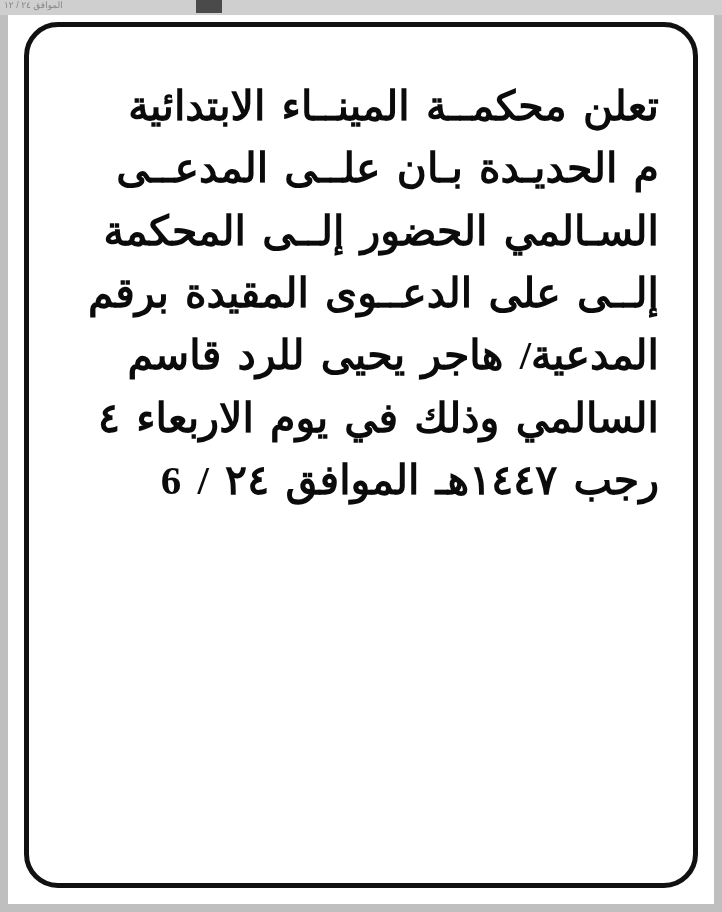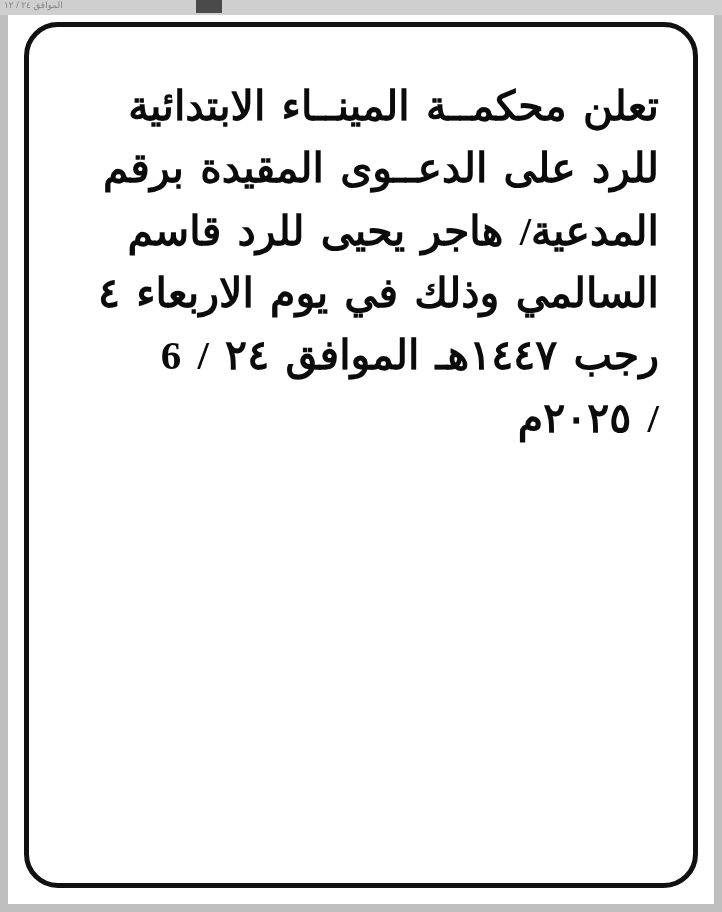--- a/index.html
+++ b/index.html
@@ -112,21 +112,22 @@
   <div class="page-inner-white"></div>
 
   <div class="scan-header">
     <span class="strip-text">الموافق ٢٤ / ١٢</span>
     <span class="strip-dark"></span>
   </div>
 
   <div class="notice-box">
     <div class="notice-body">
       <span class="line">تعلن محكمــة المينــاء الابتدائية</span>
-      <span class="line">للرد على الدعــوى المقيدة برقم</span>
+      <span class="line">م الحديـدة بـان علــى المدعــى</span>
+      <span class="line">السـالمي الحضور إلــى المحكمة</span>
+      <span class="line">إلــى على الدعــوى المقيدة برقم</span>
       <span class="line">المدعية/ هاجر يحيى للرد قاسم</span>
       <span class="line">السالمي وذلك في يوم الاربعاء ٤</span>
       <span class="line">رجب ١٤٤٧هـ الموافق ٢٤ / 6</span>
-      <span class="line">/ ٢٠٢٥م</span>
     </div>
   </div>
 
 </div>
 
 </body></html>

